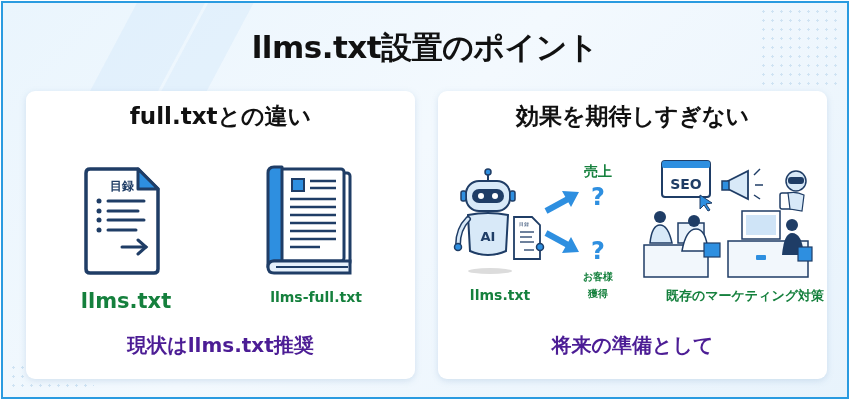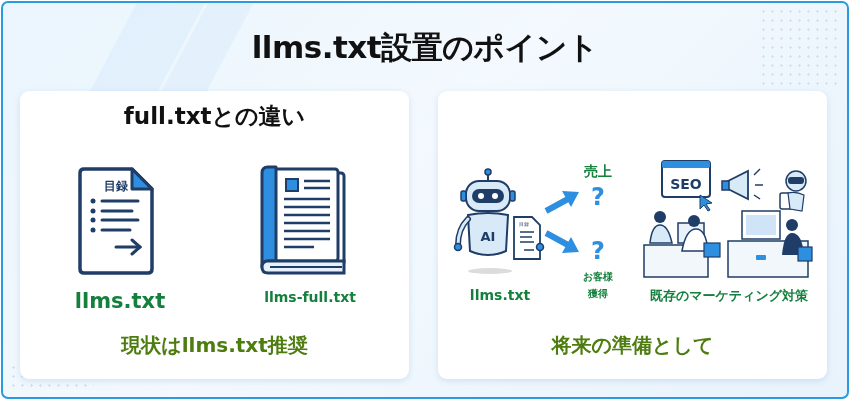--- a/index.html
+++ b/index.html
@@ -1,39 +1,39 @@
 <!DOCTYPE html>
 <html><head>
 <meta charset="utf-8">
 <style>
   html,body{margin:0;padding:0;}
   body{width:850px;height:400px;overflow:hidden;background:#ffffff;font-family:"DejaVu Sans","Liberation Sans",sans-serif;}
-  .frame{position:absolute;left:1px;top:1px;width:844px;height:394px;border:2px solid #2a9be0;border-radius:7px;
+  .frame{position:absolute;left:1px;top:1px;width:844px;height:394px;border:2px solid #2a9be0;border-radius:0;
     background:linear-gradient(135deg,#eaf5fd 0%,#f3f9fe 45%,#e8f3fc 100%);overflow:hidden;}
   .stripe{position:absolute;top:-40px;width:60px;height:260px;background:rgba(205,230,248,0.35);transform:rotate(28deg);}
   .dots{position:absolute;background-image:radial-gradient(#cfe3f3 1.2px,transparent 1.3px);background-size:9px 9px;}
   .title{position:absolute;left:0;right:0;top:24px;text-align:center;font-size:31px;font-weight:bold;color:#111;letter-spacing:-0.5px;}
   .card{position:absolute;top:88px;height:288px;background:#fff;border-radius:9px;box-shadow:0 2px 6px rgba(120,160,200,0.25);}
   .card h2{margin:0;position:absolute;left:0;right:0;top:10px;text-align:center;font-size:23px;font-weight:bold;color:#111;}
-  .card .foot{position:absolute;left:0;right:0;bottom:20px;text-align:center;font-size:20px;font-weight:bold;color:#4d7c0f;}
+  .card .foot{position:absolute;left:0;right:0;bottom:20px;text-align:center;font-size:20px;font-weight:bold;color:#4c1d95;}
   .lbl{position:absolute;font-weight:bold;color:#15803d;text-align:center;}
   svg{position:absolute;overflow:visible;}
 </style>
 </head>
 <body>
 
 <div class="frame">
   <div class="stripe" style="left:90px;"></div>
   <div class="stripe" style="left:160px;width:40px;"></div>
   <div class="dots" style="right:8px;top:4px;width:80px;height:80px;"></div>
   <div class="dots" style="left:6px;bottom:4px;width:85px;height:30px;"></div>
 
   <div class="title">llms.txt設置のポイント</div>
 
-  <div class="card" style="left:17px;width:389px;">
+  <div class="card" style="left:23px;width:389px;">
     <h2>full.txtとの違い</h2>
 
     <svg style="left:56px;top:76px;" width="80" height="110" viewBox="0 0 80 110">
       <path d="M4 6 Q4 2 8 2 H56 L76 22 V102 Q76 106 72 106 H8 Q4 106 4 102 Z" fill="#fff" stroke="#1f3d66" stroke-width="3.5" stroke-linejoin="round"></path>
       <path d="M56 2 V22 H76 Z" fill="#2e8fe0" stroke="#1f3d66" stroke-width="3" stroke-linejoin="round"></path>
       <text x="40" y="23" font-size="12" font-weight="bold" fill="#1f3d66" text-anchor="middle" font-family="DejaVu Sans, sans-serif">目録</text>
       <g fill="#1f3d66">
           <circle cx="17" cy="34" r="2.5"></circle>
           <circle cx="17" cy="44" r="2.5"></circle>
           <circle cx="17" cy="53" r="2.5"></circle>
@@ -68,20 +68,21 @@
           <line x1="26" y1="74" x2="72" y2="74"></line>
         <line x1="26" y1="82" x2="56" y2="82"></line>
         </g>
     </svg>
     <div class="lbl" style="left:210px;width:160px;top:198px;font-size:14px;">llms-full.txt</div>
 
     <div class="foot">現状はllms.txt推奨</div>
   </div>
 
   <div class="card" style="left:435px;width:389px;">
+    <h2>効果を期待しすぎない</h2>
 
     <svg style="left:14px;top:76px;" width="90" height="110" viewBox="0 0 90 110">
       <ellipse cx="38" cy="104" rx="22" ry="3" fill="#dcdcdc"></ellipse>
       <line x1="36" y1="6" x2="36" y2="14" stroke="#1f3d66" stroke-width="2"></line>
         <circle cx="36" cy="5" r="3" fill="#2e8fe0" stroke="#1f3d66" stroke-width="1.5"></circle>
       <rect x="14" y="14" width="44" height="30" rx="13" fill="#d8e9f8" stroke="#1f3d66" stroke-width="2"></rect>
       <rect x="20" y="22" width="32" height="14" rx="7" fill="#1f3d66"></rect>
       <circle cx="29" cy="29" r="3" fill="#fff"></circle>
         <circle cx="43" cy="29" r="3" fill="#fff"></circle>
       <rect x="9" y="24" width="5" height="10" rx="2" fill="#2e8fe0" stroke="#1f3d66" stroke-width="1.5"></rect>
@@ -144,17 +145,17 @@
       <circle cx="22" cy="58" r="6" fill="#1f3d66"></circle>
       <path d="M12 84 Q14 66 22 66 Q30 66 34 84 Z" fill="#d8e9f8" stroke="#1f3d66" stroke-width="1.5"></path>
       <circle cx="56" cy="62" r="6" fill="#1f3d66"></circle>
       <path d="M44 92 Q48 70 58 70 Q68 70 70 92 Z" fill="#fff" stroke="#1f3d66" stroke-width="1.5"></path>
       <rect x="66" y="84" width="16" height="14" fill="#2e8fe0" stroke="#1f3d66" stroke-width="1.2"></rect>
       <circle cx="154" cy="66" r="6" fill="#1f3d66"></circle>
       <path d="M144 96 Q146 74 154 74 Q164 74 166 96 Z" fill="#1f3d66"></path>
       <rect x="160" y="88" width="14" height="14" fill="#2e8fe0" stroke="#1f3d66" stroke-width="1.2"></rect>
       <rect x="118" y="96" width="10" height="5" rx="1" fill="#2e8fe0"></rect>
     </svg>
-    <div class="lbl" style="left:198px;width:186px;top:196px;font-size:13px;">既存のマーケティング対策</div>
+    <div class="lbl" style="left:214px;width:186px;top:196px;font-size:13px;">既存のマーケティング対策</div>
 
     <div class="foot">将来の準備として</div>
   </div>
 </div>
 
 </body></html>

